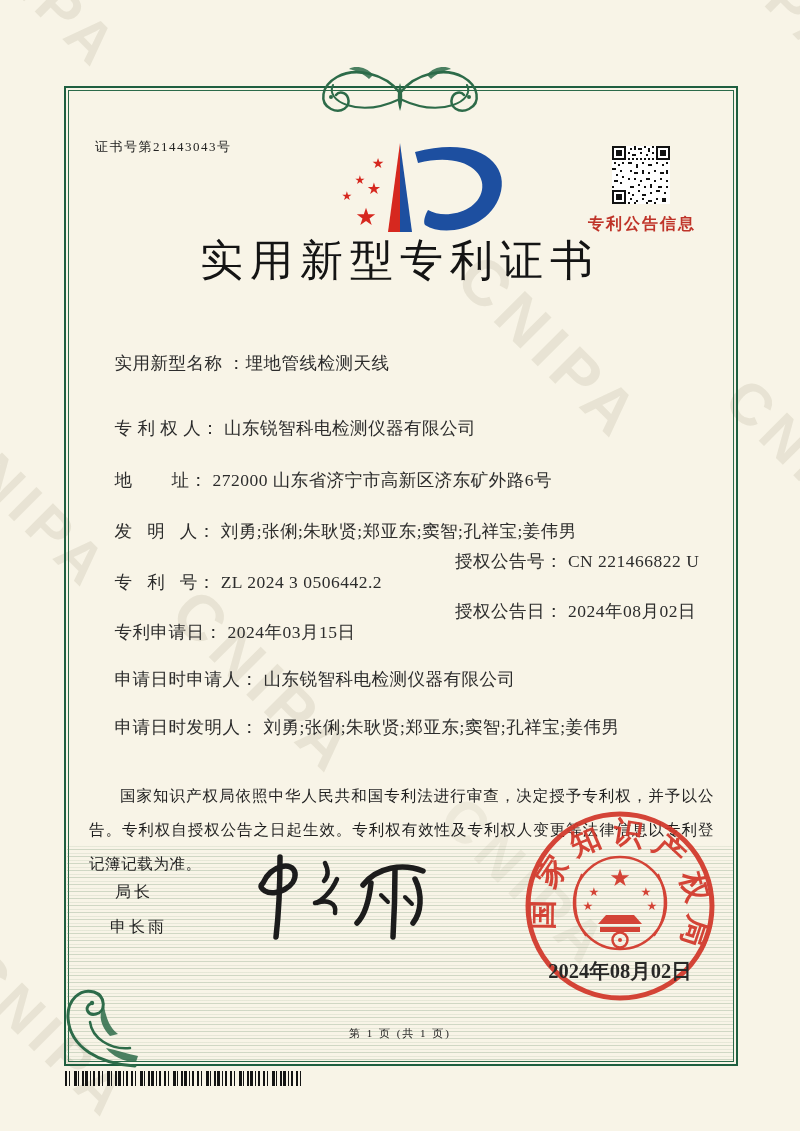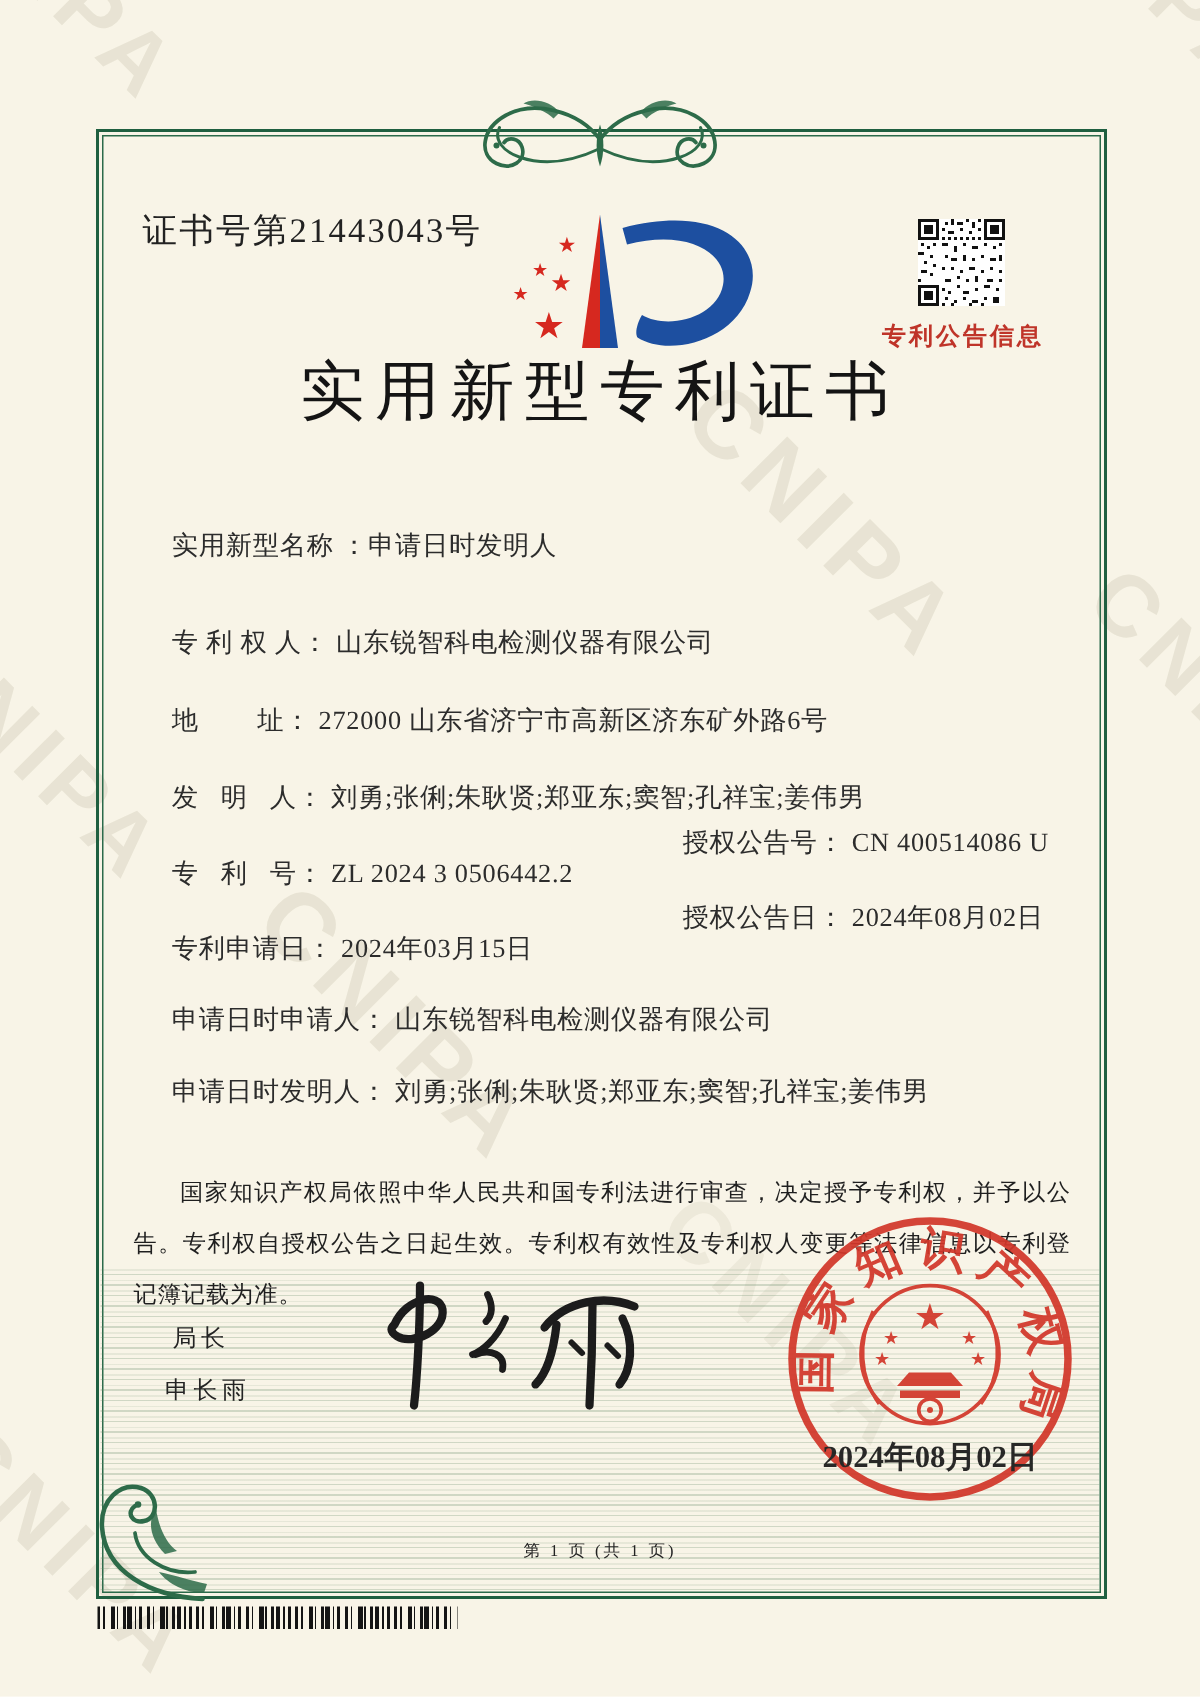--- a/index.html
+++ b/index.html
@@ -18,21 +18,21 @@
   .wm.big{font-size:64px;}
   .frame{position:absolute;left:64px;top:86px;width:670px;height:976px;border:2px solid #1f5f40;}
   .frame-inner{position:absolute;inset:2px;border:1px solid #2b6a4a;}
   .waves{
     position:absolute;left:67px;top:845px;width:666px;height:215px;
     background:
       repeating-linear-gradient(0deg, rgba(104,140,106,.28) 0 1px, rgba(104,140,106,0) 1px 7px),
       repeating-linear-gradient(0deg, rgba(104,140,106,0) 0 3px, rgba(104,140,106,.12) 3px 4px, rgba(104,140,106,0) 4px 7px);
   }
   .ornament{position:absolute;}
-  .cert-no{position:absolute;left:95px;top:138px;font-size:23px;letter-spacing:1.5px;color:#222;}
+  .cert-no{position:absolute;left:95px;top:138px;font-size:13px;letter-spacing:1.5px;color:#222;}
   .logo{position:absolute;left:330px;top:130px;}
   .qr{position:absolute;left:612px;top:146px;}
   .qr-label{
     position:absolute;left:588px;top:214px;width:108px;text-align:center;
     font-size:16px;font-weight:bold;color:#bf3429;letter-spacing:2px;
   }
   .title{
     position:absolute;left:0;right:0;top:232px;text-align:center;
     font-size:43px;font-weight:normal;letter-spacing:7px;color:#141414;
   }
@@ -143,34 +143,34 @@
         <rect x="2" y="46" width="10" height="10" fill="#ffffff"></rect>
         <rect x="4" y="48" width="6" height="6"></rect>
       <path d="M18 2h2v2h-2z M22 0h2v4h-2z M26 2h4v2h-4z M32 0h2v2h-2z M36 2h2v4h-2z M40 0h2v2h-2z M16 6h2v2h-2z M20 8h4v2h-4z M28 6h2v2h-2z M34 8h2v2h-2z M40 6h2v2h-2z M16 12h2v2h-2z M20 12h2v2h-2z M24 12h2v2h-2z M28 12h2v2h-2z M32 12h2v2h-2z M36 12h2v2h-2z M40 12h2v2h-2z M2 16h2v2h-2z M6 18h2v2h-2z M10 16h2v2h-2z M0 22h4v2h-4z M8 24h2v2h-2z M4 28h2v2h-2z M10 30h2v2h-2z M2 34h4v2h-4z M8 36h2v2h-2z M0 40h2v2h-2z M16 16h4v2h-4z M24 18h2v4h-2z M30 16h2v2h-2z M36 18h4v2h-4z M44 16h2v2h-2z M50 18h2v2h-2z M54 16h2v2h-2z M18 24h2v2h-2z M22 26h4v2h-4z M30 24h2v4h-2z M36 26h2v2h-2z M42 24h2v2h-2z M48 26h4v2h-4z M54 24h2v4h-2z M16 32h2v2h-2z M22 32h2v2h-2z M28 34h2v2h-2z M34 32h4v2h-4z M42 34h2v2h-2z M48 32h2v2h-2z M54 34h2v2h-2z M18 40h4v2h-4z M26 38h2v2h-2z M32 40h2v2h-2z M38 38h2v4h-2z M46 40h4v2h-4z M54 40h2v2h-2z M16 46h2v2h-2z M20 48h2v2h-2z M26 44h2v2h-2z M30 48h4v2h-4z M38 46h2v2h-2z M44 44h4v2h-4z M52 46h2v2h-2z M18 52h2v2h-2z M24 54h2v2h-2z M30 52h2v2h-2z M36 54h4v2h-4z M44 52h2v2h-2z M50 52h4v4h-4z M16 56h2v2h-2z M22 56h2v2h-2z M34 56h2v2h-2z M42 56h2v2h-2z"></path>
     </g>
   </svg>
   <div class="qr-label">专利公告信息</div>
 
   <div class="title">实用新型专利证书</div>
 
   <div class="row" style="top:330px;">
-    <span class="lbl">实用新型名称 ：</span><span>申请日时发明人</span>
+    <span class="lbl">实用新型名称 ：</span><span>埋地管线检测天线</span>
   </div>
   <div class="row" style="top:395px;">
     <span class="lbl">专 利 权 人： </span><span>山东锐智科电检测仪器有限公司</span>
   </div>
   <div class="row" style="top:447px;">
     <span class="lbl">地        址： </span><span>272000 山东省济宁市高新区济东矿外路6号</span>
   </div>
   <div class="row" style="top:498px;">
     <span class="lbl">发   明   人： </span><span>刘勇;张俐;朱耿贤;郑亚东;窦智;孔祥宝;姜伟男</span>
   </div>
   <div class="row" style="top:549px;">
     <span class="lbl">专   利   号： </span><span>ZL 2024 3 0506442.2</span>
-    <span class="col2"><span class="lbl">授权公告号： </span><span>CN 400514086 U</span></span>
+    <span class="col2"><span class="lbl">授权公告号： </span><span>CN 221466822 U</span></span>
   </div>
   <div class="row" style="top:599px;">
     <span class="lbl">专利申请日： </span><span>2024年03月15日</span>
     <span class="col2"><span class="lbl">授权公告日： </span><span>2024年08月02日</span></span>
   </div>
   <div class="row" style="top:646px;">
     <span class="lbl">申请日时申请人： </span><span>山东锐智科电检测仪器有限公司</span>
   </div>
   <div class="row" style="top:694px;">
     <span class="lbl">申请日时发明人： </span><span>刘勇;张俐;朱耿贤;郑亚东;窦智;孔祥宝;姜伟男</span>

